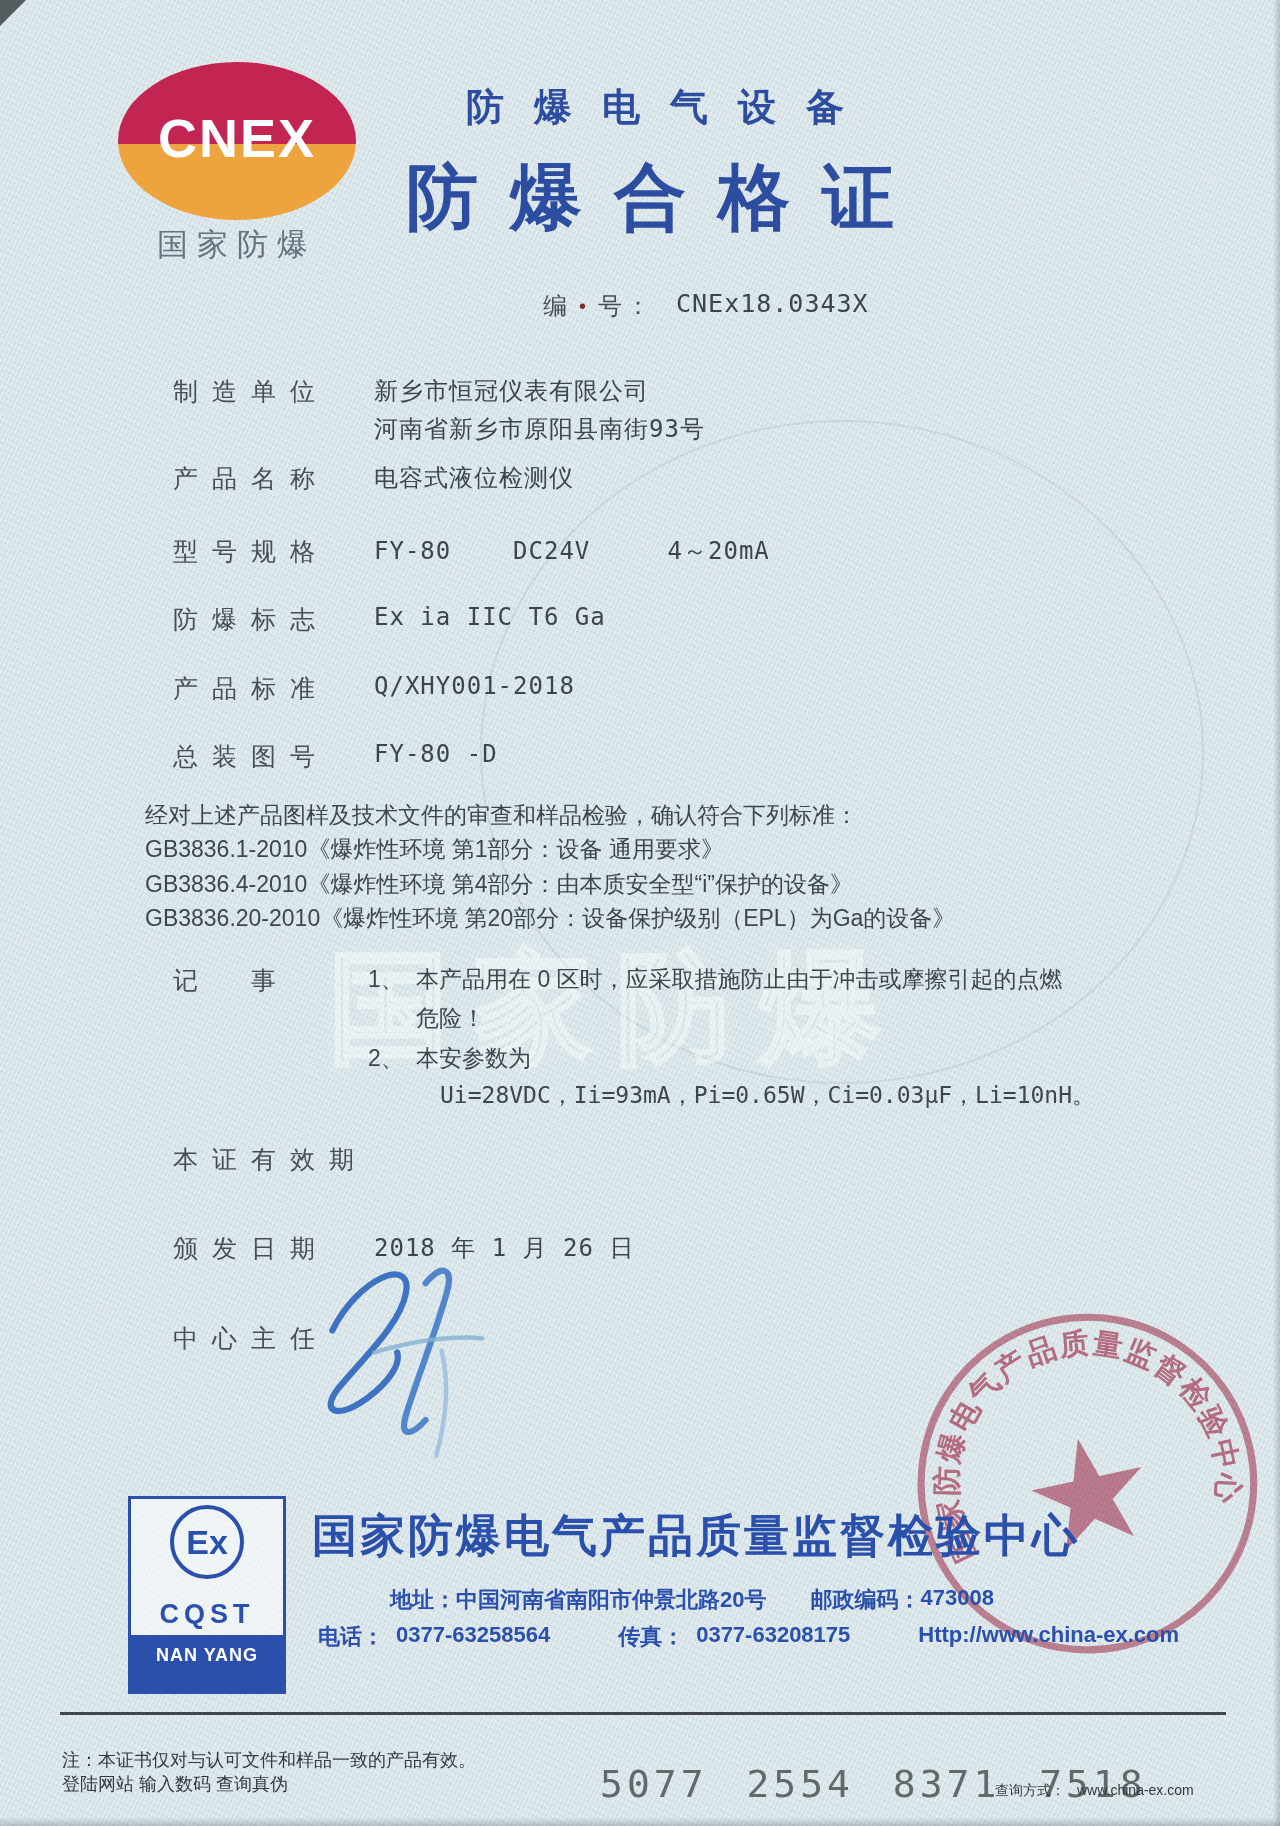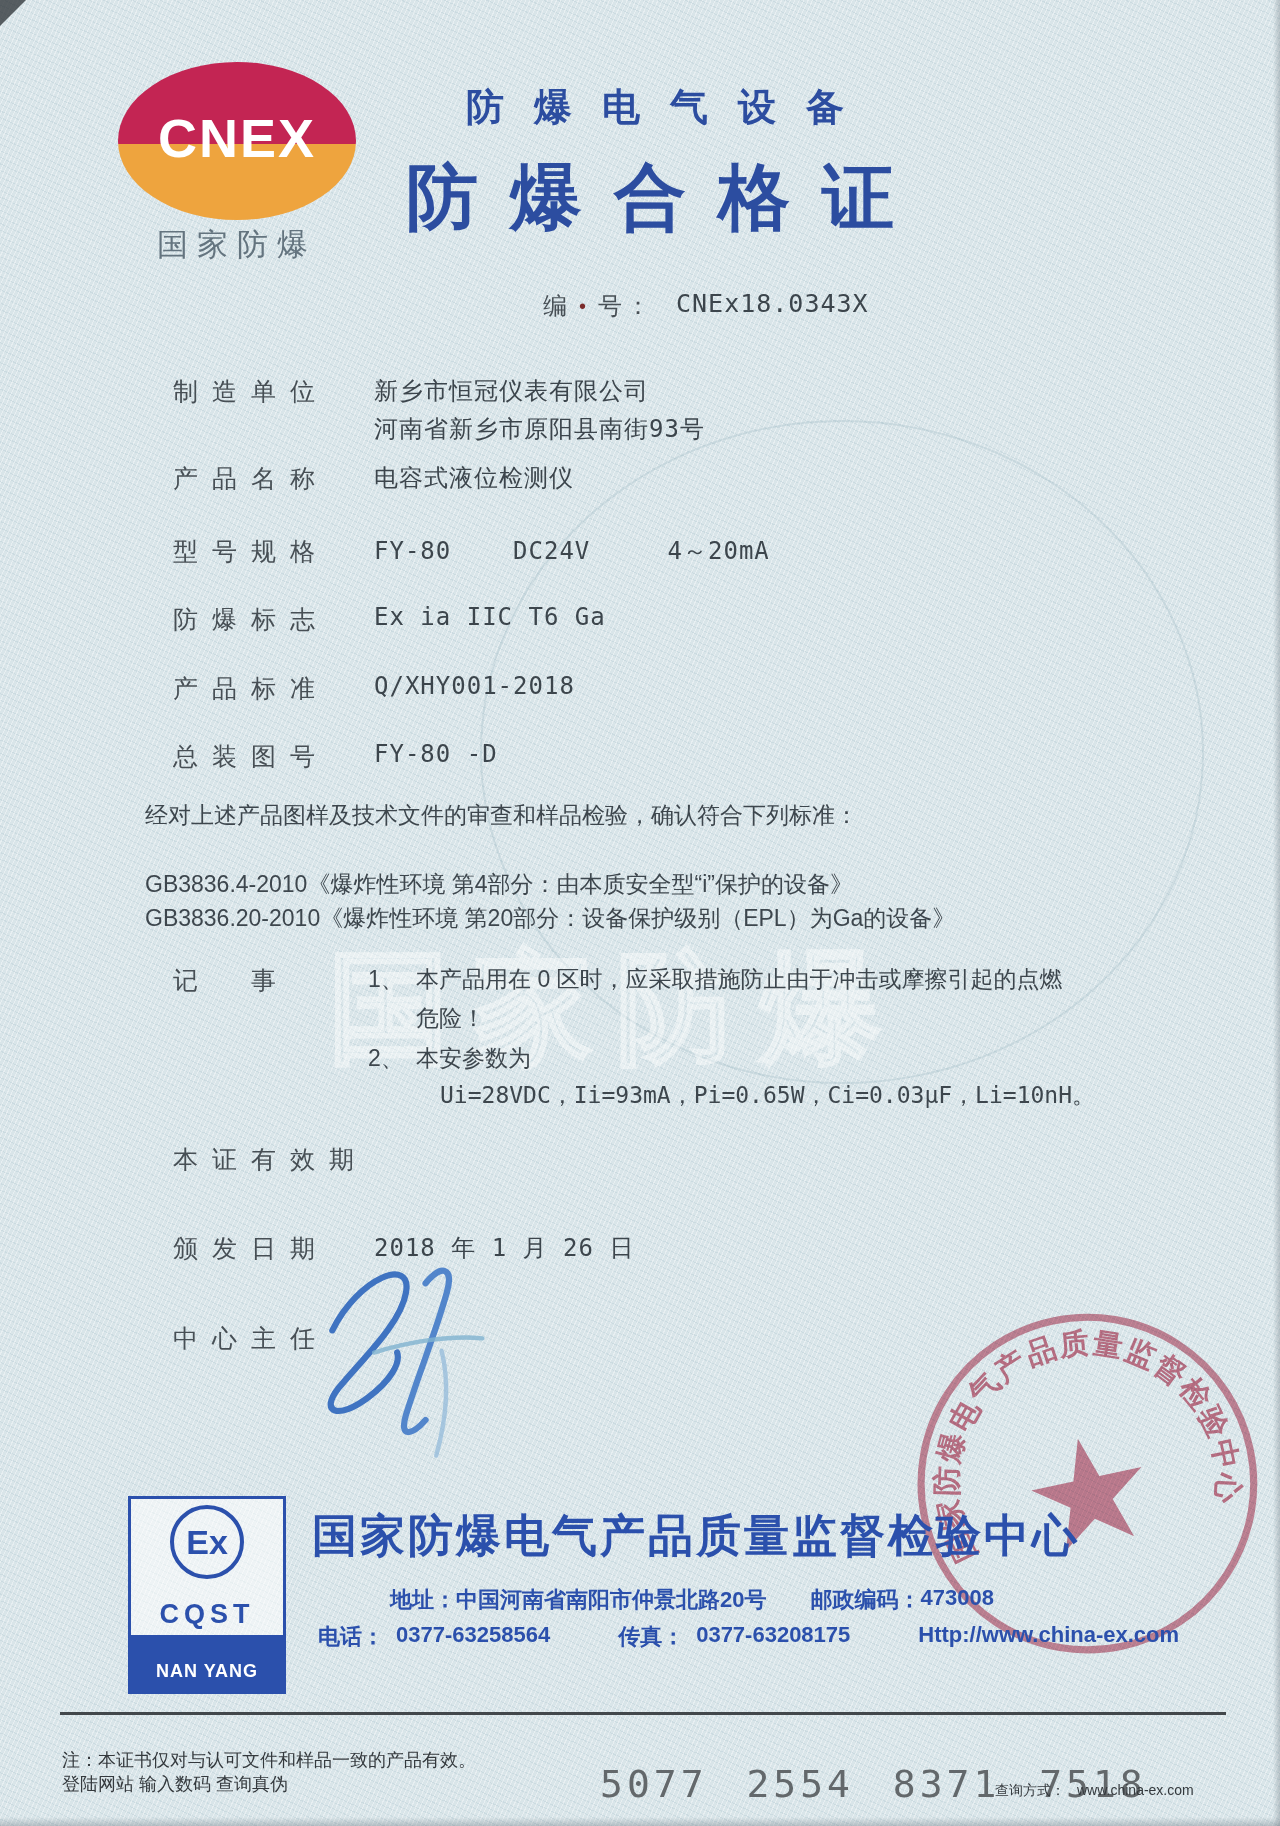--- a/index.html
+++ b/index.html
@@ -54,21 +54,21 @@
       -webkit-text-stroke:2px rgba(255,255,255,.75);opacity:.55;}
   .wm-ring{left:480px;top:420px;width:720px;height:660px;border:2px solid rgba(150,180,192,.28);border-radius:50%;}
 
   
   .ex-box{left:128px;top:1496px;width:152px;height:192px;border:3px solid #2b50ac;background:rgba(255,255,255,.55);
           display:flex;flex-direction:column;align-items:center;}
   .ex-circle{margin-top:6px;width:66px;height:66px;border:4px solid #2b50ac;border-radius:50%;
              display:flex;align-items:center;justify-content:center;font-size:34px;font-weight:bold;color:#2b50ac;}
   .ex-cqst{margin-top:20px;font-size:27px;font-weight:bold;color:#2b50ac;letter-spacing:5px;}
   .ex-band{margin-top:5px;width:100%;flex:1;background:#2b50ac;display:flex;align-items:flex-start;justify-content:center;}
-  .ex-band span{color:#fff;font-size:18px;font-weight:bold;letter-spacing:1px;margin-top:26px;}
+  .ex-band span{color:#fff;font-size:18px;font-weight:bold;letter-spacing:1px;margin-top:10px;}
   .org-name{left:312px;top:1506px;font-size:45px;font-weight:bold;color:#2b50ac;letter-spacing:3px;white-space:nowrap;}
   .org-line{font-size:22px;font-weight:bold;color:#2b50ac;white-space:nowrap;display:flex;}
   .org-line .gap{display:inline-block;width:44px;}
   .org-addr{left:390px;top:1585px;}
   .org-tel{left:318px;top:1622px;gap:12px;}
 
   
   .rule{left:60px;top:1712px;width:1166px;height:3px;background:#42474b;}
   .f-note{left:62px;top:1748px;font-size:18px;color:#34393d;display:flex;flex-direction:column;}
   .f-note .gap{display:inline-block;width:34px;}
@@ -114,20 +114,21 @@
   <div class="abs lbl" style="top:603px">防爆标志</div>
   <div class="abs val" style="top:603px">Ex ia IIC T6 Ga</div>
 
   <div class="abs lbl" style="top:672px">产品标准</div>
   <div class="abs val" style="top:672px">Q/XHY001-2018</div>
 
   <div class="abs lbl" style="top:740px">总装图号</div>
   <div class="abs val" style="top:740px">FY-80 -D</div>
 
   <div class="abs std" style="top:800px">经对上述产品图样及技术文件的审查和样品检验，确认符合下列标准：</div>
+  <div class="abs std" style="top:834px">GB3836.1-2010《爆炸性环境  第1部分：设备 通用要求》</div>
   <div class="abs std" style="top:869px">GB3836.4-2010《爆炸性环境  第4部分：由本质安全型“i”保护的设备》</div>
   <div class="abs std" style="top:903px">GB3836.20-2010《爆炸性环境  第20部分：设备保护级别（EPL）为Ga的设备》</div>
 
   <div class="abs lbl" style="top:964px">记　事</div>
   <div class="abs note-num" style="top:964px">1、</div>
   <div class="abs note-txt" style="top:964px">本产品用在 0 区时，应采取措施防止由于冲击或摩擦引起的点燃</div>
   <div class="abs note-txt" style="top:1003px">危险！</div>
   <div class="abs note-num" style="top:1043px">2、</div>
   <div class="abs note-txt" style="top:1043px">本安参数为</div>
   <div class="abs note-detail" style="top:1080px">Ui=28VDC，Ii=93mA，Pi=0.65W，Ci=0.03μF，Li=10nH。</div>

